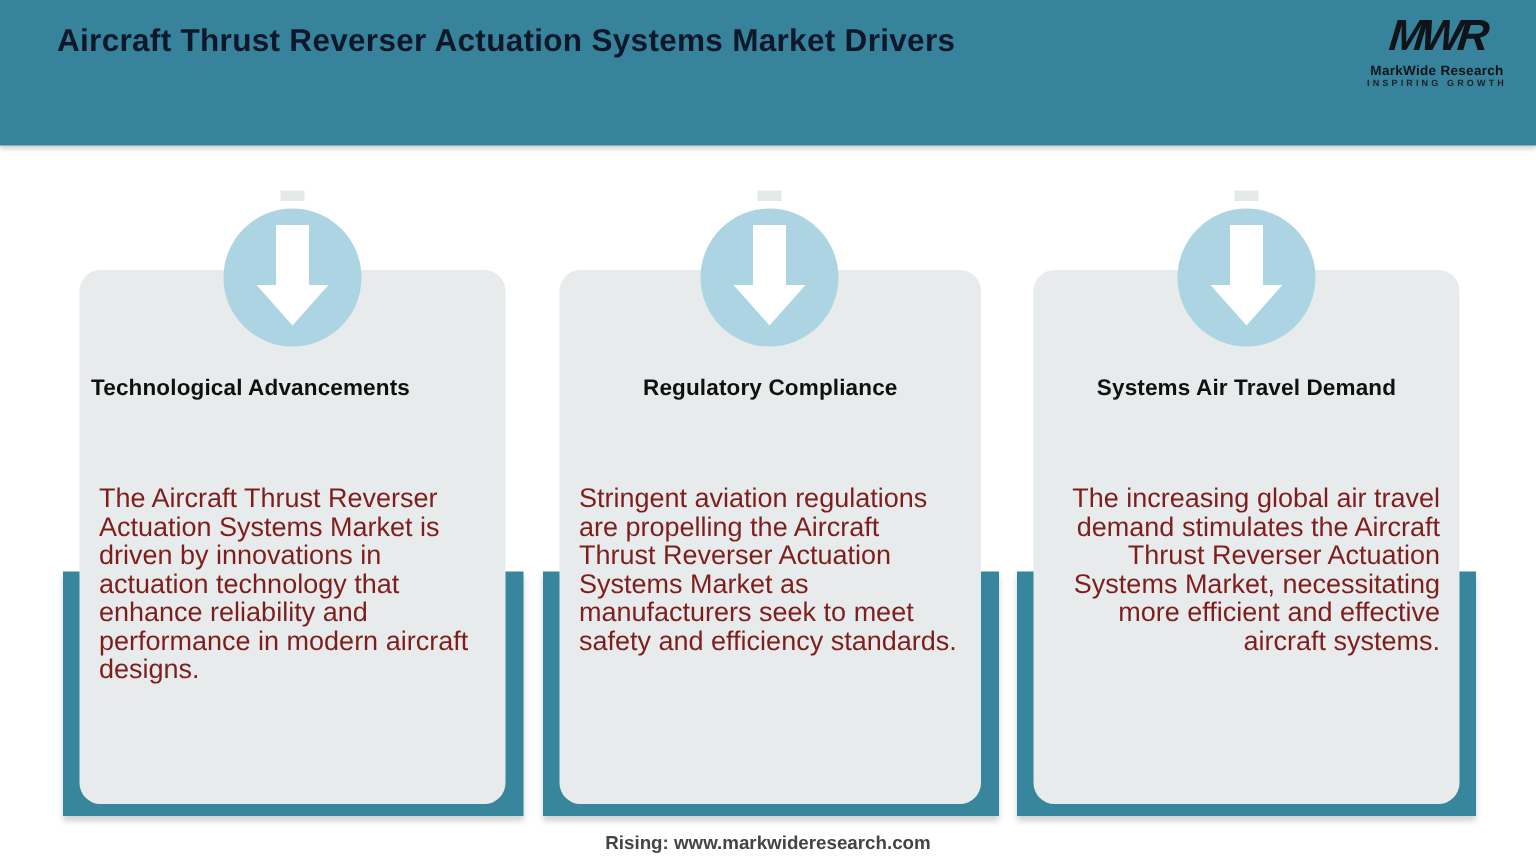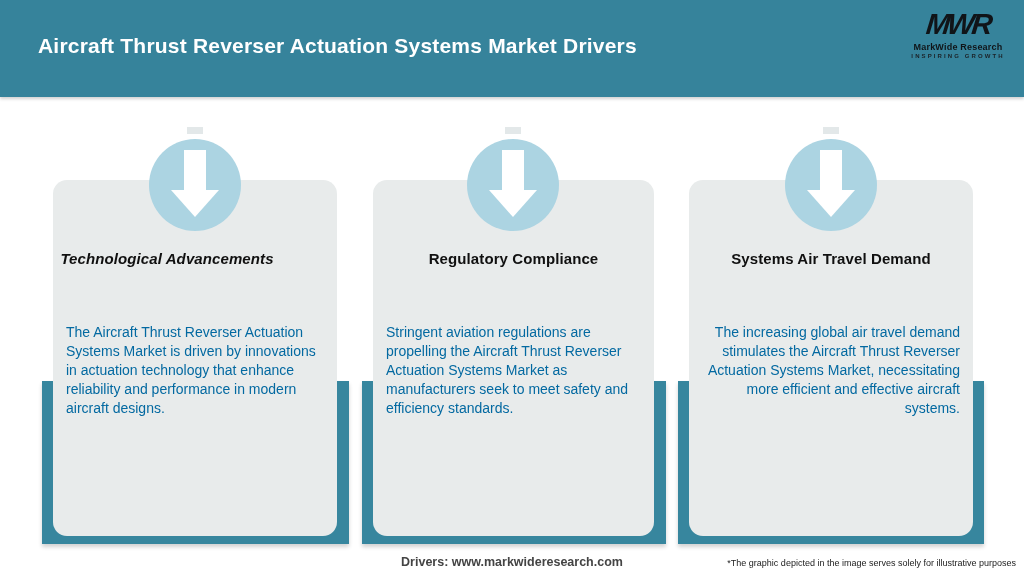--- a/index.html
+++ b/index.html
@@ -21,24 +21,24 @@
     position: absolute;
     top: 0; left: 0;
     width: 1024px;
     height: 97px;
     background: #36839B;
     box-shadow: 0 2px 3px rgba(0,0,0,0.18);
   }
   .header-title {
     position: absolute;
     left: 38px;
-    top: 34px;
+    top: 16px;
     font-size: 21px;
     font-weight: 700;
-    color: #ffffff;
+    color: #0f172a;
     letter-spacing: 0.2px;
   }
   .logo {
     position: absolute;
     right: 18px;
     top: 10px;
     width: 96px;
     text-align: center;
     color: #101418;
   }
@@ -129,32 +129,32 @@
     font-size: 15px;
     font-weight: 700;
     color: #101010;
     letter-spacing: 0.1px;
   }
   .card-body {
     position: absolute;
     top: 323px;
     left: 13px;
     right: 14px;
-    font-size: 14px;
+    font-size: 18px;
     line-height: 19px;
-    color: #0369a1;
+    color: #7f1d1d;
   }
 
   
   #group-1 .teal-panel { left: 42px;  width: 307px; }
   #group-1 .card       { left: 53px;  width: 284px; }
   #group-1 .circle     { left: 149px; }
   #group-1 .ghost-tail { left: 187px; }
   #group-1 .card-title, #group-1 .card-body { }
-  #group-1 .card-title { left: 53px; width: 228px; font-style: italic; }
+  #group-1 .card-title { left: 53px; width: 228px; }
   #group-1 .card-body  { left: 66px; width: 258px; right: auto; }
 
   #group-2 .teal-panel { left: 362px; width: 304px; }
   #group-2 .card       { left: 373px; width: 281px; }
   #group-2 .circle     { left: 467px; }
   #group-2 .ghost-tail { left: 505px; }
   #group-2 .card-title { left: 373px; width: 281px; }
   #group-2 .card-body  { left: 386px; width: 255px; right: auto; }
 
   #group-3 .teal-panel { left: 678px; width: 306px; }
@@ -233,16 +233,15 @@
     <div class="circle">
       <div class="down-arrow">
         <div class="tail"></div>
         <div class="head"></div>
       </div>
     </div>
     <div class="card-title">Systems Air Travel Demand</div>
     <div class="card-body">The increasing global air travel demand stimulates the Aircraft Thrust Reverser Actuation Systems Market, necessitating more efficient and effective aircraft systems.</div>
   </div>
 
-  <div class="source-line">Drivers: www.markwideresearch.com</div>
-  <div class="disclaimer">*The graphic depicted in the image serves solely for illustrative purposes</div>
+  <div class="source-line">Rising: www.markwideresearch.com</div>
 
 </div>
 
 </body></html>

